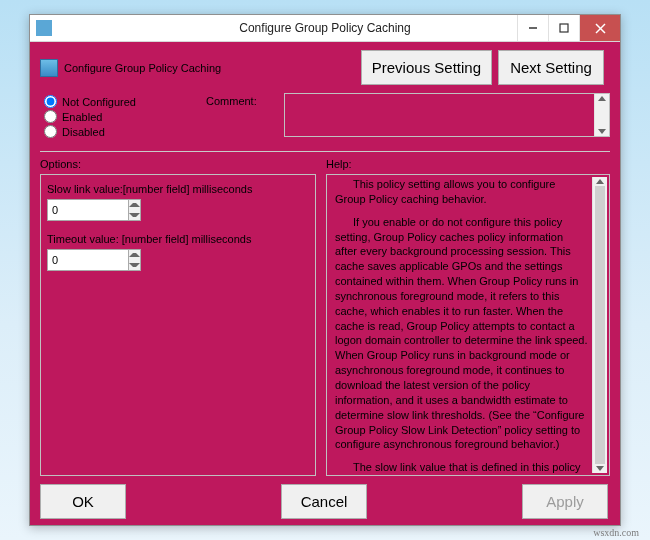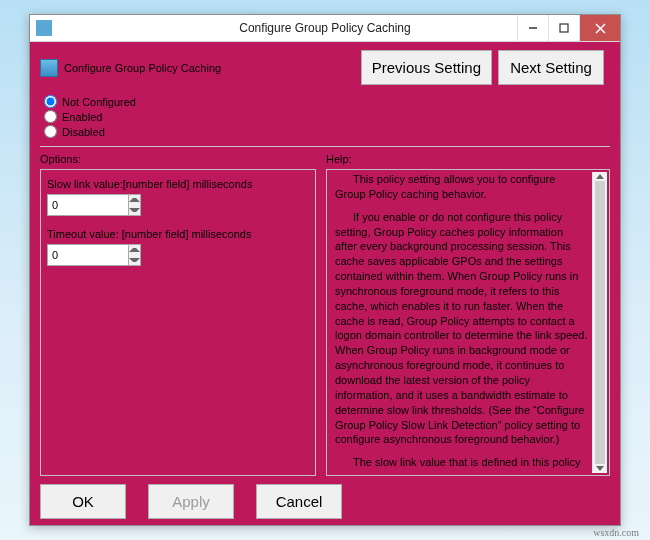--- a/index.html
+++ b/index.html
@@ -39,21 +39,21 @@
   .panel{border:1px solid #c0c0c0;flex:1;min-height:0;padding:6px;overflow:hidden;display:flex;flex-direction:column;}
   .optlabel{font-size:11px;margin-top:2px;margin-bottom:4px;}
   .spin{display:flex;align-items:stretch;height:20px;border:1px solid #a9a9a9;width:92px;}
   .spin input{border:none;outline:none;width:72px;padding:0 4px;font-size:11px;}
   .spin .arrows{width:16px;border-left:1px solid #a9a9a9;display:flex;flex-direction:column;}
   .spin .arrows div{flex:1;display:flex;align-items:center;justify-content:center;background:#f0f0f0;}
   .helpbox{flex:1;border:1px solid #c0c0c0;padding:2px 2px 2px 8px;font-size:11px;line-height:1.35;overflow:hidden;position:relative;display:flex;}
   .helpinner{flex:1;overflow:hidden;padding-right:4px;}
   .helpinner p{margin:0 0 8px 0;text-indent:18px;}
   .vsc{width:14px;background:#f1f1f1;border-left:1px solid #e3e3e3;display:flex;flex-direction:column;justify-content:space-between;align-items:center;padding:2px 0;}
-  .ftr{display:flex;justify-content:flex-start;gap:22px;padding:8px 2px 0 0;}
+  .ftr{display:flex;justify-content:space-between;gap:4px;padding:8px 2px 0 0;}
   .btn.disabled{color:#9c9c9c;}
   .wm{position:fixed;right:11px;bottom:2px;font-size:10px;color:#7d7d7d;font-family:Tahoma;}
 </style>
 </head>
 <body>
 
 <div class="window">
 
   <div class="titlebar">
     <span class="ticon"></span>
@@ -98,20 +98,29 @@
         <label class="radiorow">
           <input type="radio" name="st" style="">
           <span>Enabled</span>
         </label>
         <label class="radiorow">
           <input type="radio" name="st" style="">
           <span>Disabled</span>
         </label>
       </div>
       <div style="flex:1">
+        <div class="formrow">
+          <div class="lbl">Comment:</div>
+          <div class="txtarea">
+            <div class="scr">
+              <div class="tri up"></div>
+              <div class="tri dn"></div>
+            </div>
+          </div>
+        </div>
       </div>
     </div>
 
     <div class="divider"></div>
 
     <div class="cols">
       <div class="col left">
         <div class="colhdr">Options:</div>
         <div class="panel">
           <div class="optlabel">Slow link value:[number field] milliseconds</div>
@@ -153,20 +162,20 @@
             <div class="tri up"></div>
             <div style="flex:1;margin:2px 2px;background:#cfcfcf;width:10px"></div>
             <div class="tri dn"></div>
           </div>
         </div>
       </div>
     </div>
 
     <div class="ftr">
       <div class="btn" style="min-width:64px">OK</div>
+      <div class="btn" style="min-width:64px">Cancel</div>
       <div class="btn disabled" style="min-width:64px">Apply</div>
-      <div class="btn" style="min-width:64px">Cancel</div>
     </div>
 
   </div>
 </div>
 
 <div class="wm">wsxdn.com</div>
 
 </body></html>

